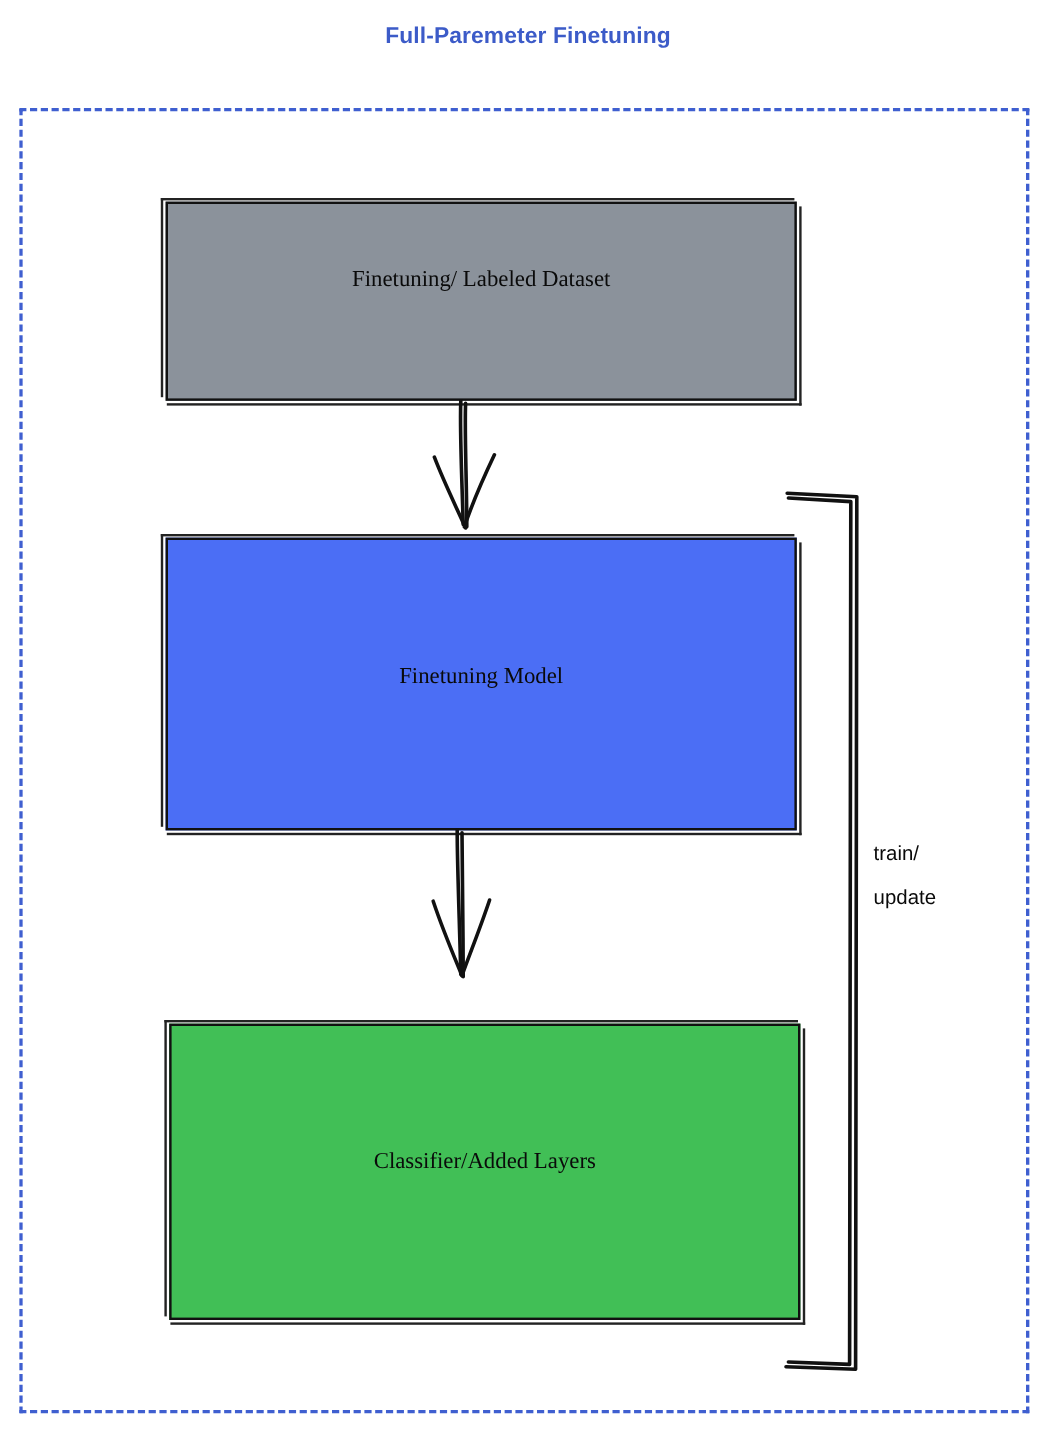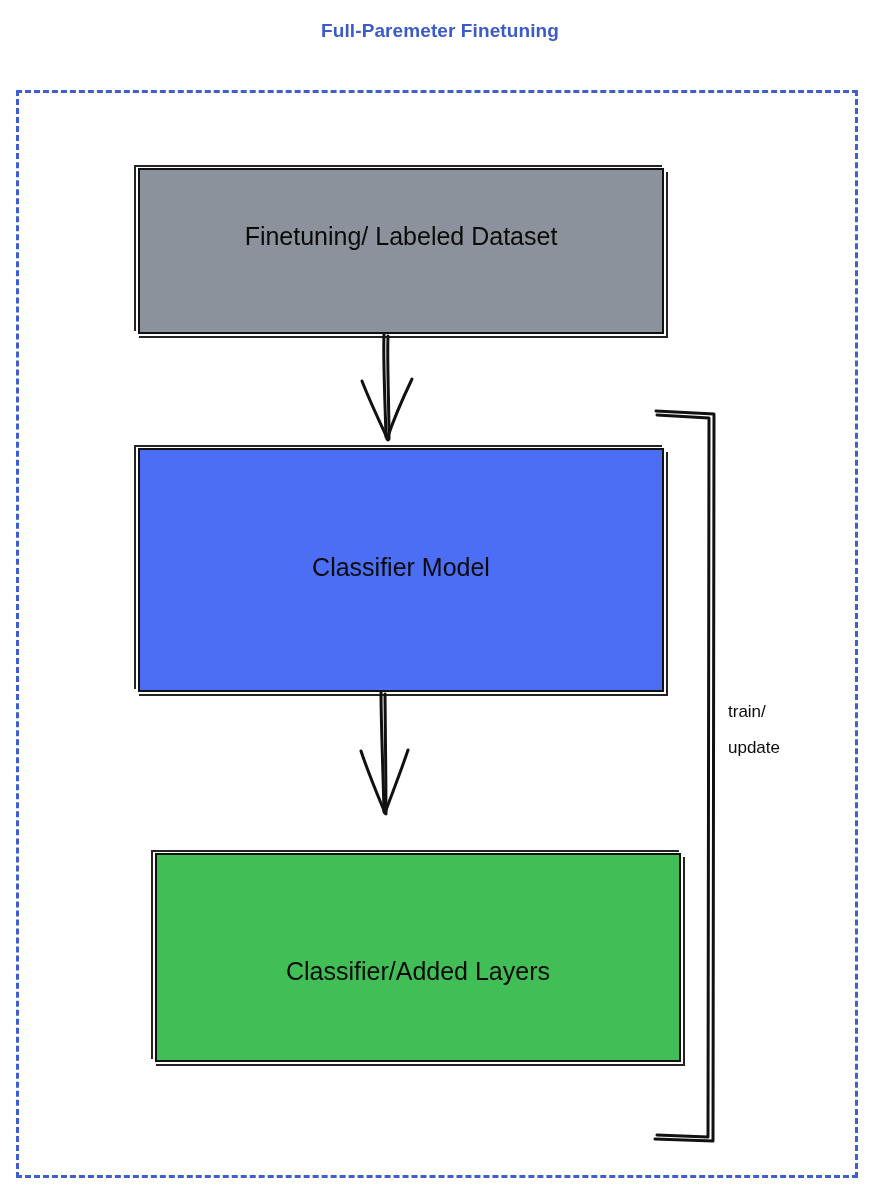--- a/index.html
+++ b/index.html
@@ -70,40 +70,40 @@
     left: 1px; top: 4px; right: -4px; bottom: -4px;
     border-width: 0 2px 2px 0;
     opacity: 0.92;
   }
   .node .label {
     position: absolute;
     left: 0;
     width: 100%;
     text-align: center;
     color: #0a0a0a;
-    font-size: 25px;
-    font-family: Liberation Sans, sans-serif;
+    font-size: 19px;
+    font-family: Liberation Serif, serif;
     white-space: nowrap;
   }
 
   
   #node-dataset {
     left: 138px; top: 168px; width: 526px; height: 166px;
   }
   #node-dataset .fill { background: #8b929b; }
   #node-dataset .label { top: 54px; }
 
   #node-pretrained {
     left: 138px; top: 448px; width: 526px; height: 244px;
   }
   #node-pretrained .fill { background: #4b6ef5; }
   #node-pretrained .label { top: 105px; }
 
   #node-classifier {
-    left: 155px; top: 853px; width: 526px; height: 209px;
+    left: 141px; top: 853px; width: 526px; height: 247px;
   }
   #node-classifier .fill { background: #41bf56; }
   #node-classifier .label { top: 104px; }
 
   
   #arrow-layer {
     position: absolute;
     left: 0; top: 0;
     width: 880px; height: 1200px;
     pointer-events: none;
@@ -134,21 +134,21 @@
   <div class="fill"></div>
   <div class="sketch-a"></div>
   <div class="sketch-b"></div>
   <div class="label">Finetuning/ Labeled Dataset</div>
 </div>
 
 <div class="node" id="node-pretrained">
   <div class="fill"></div>
   <div class="sketch-a"></div>
   <div class="sketch-b"></div>
-  <div class="label">Classifier Model</div>
+  <div class="label">Finetuning Model</div>
 </div>
 
 <div class="node" id="node-classifier">
   <div class="fill"></div>
   <div class="sketch-a"></div>
   <div class="sketch-b"></div>
   <div class="label">Classifier/Added Layers</div>
 </div>
 
 <svg id="arrow-layer" viewBox="0 0 880 1200" xmlns="http://www.w3.org/2000/svg">

